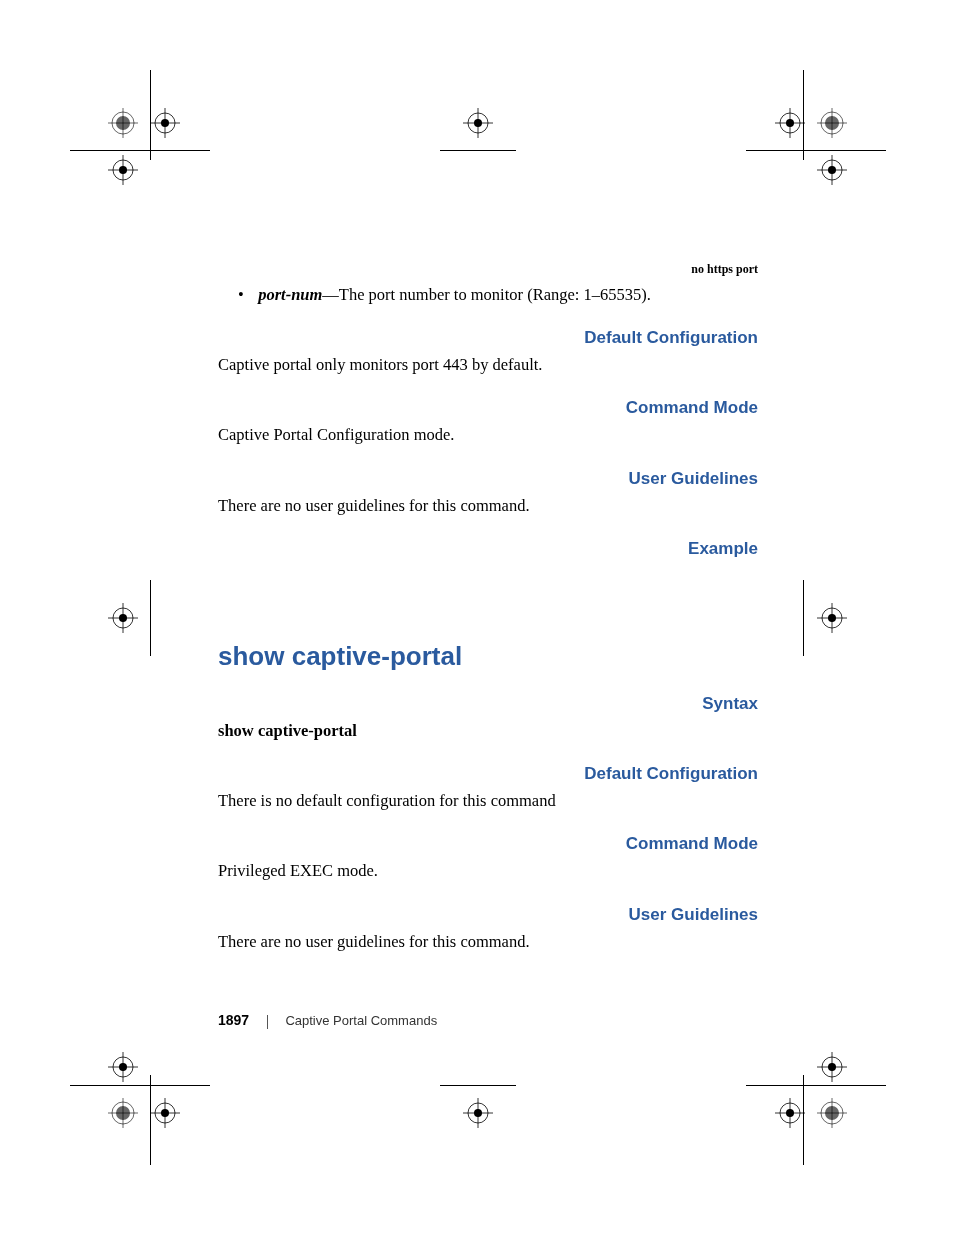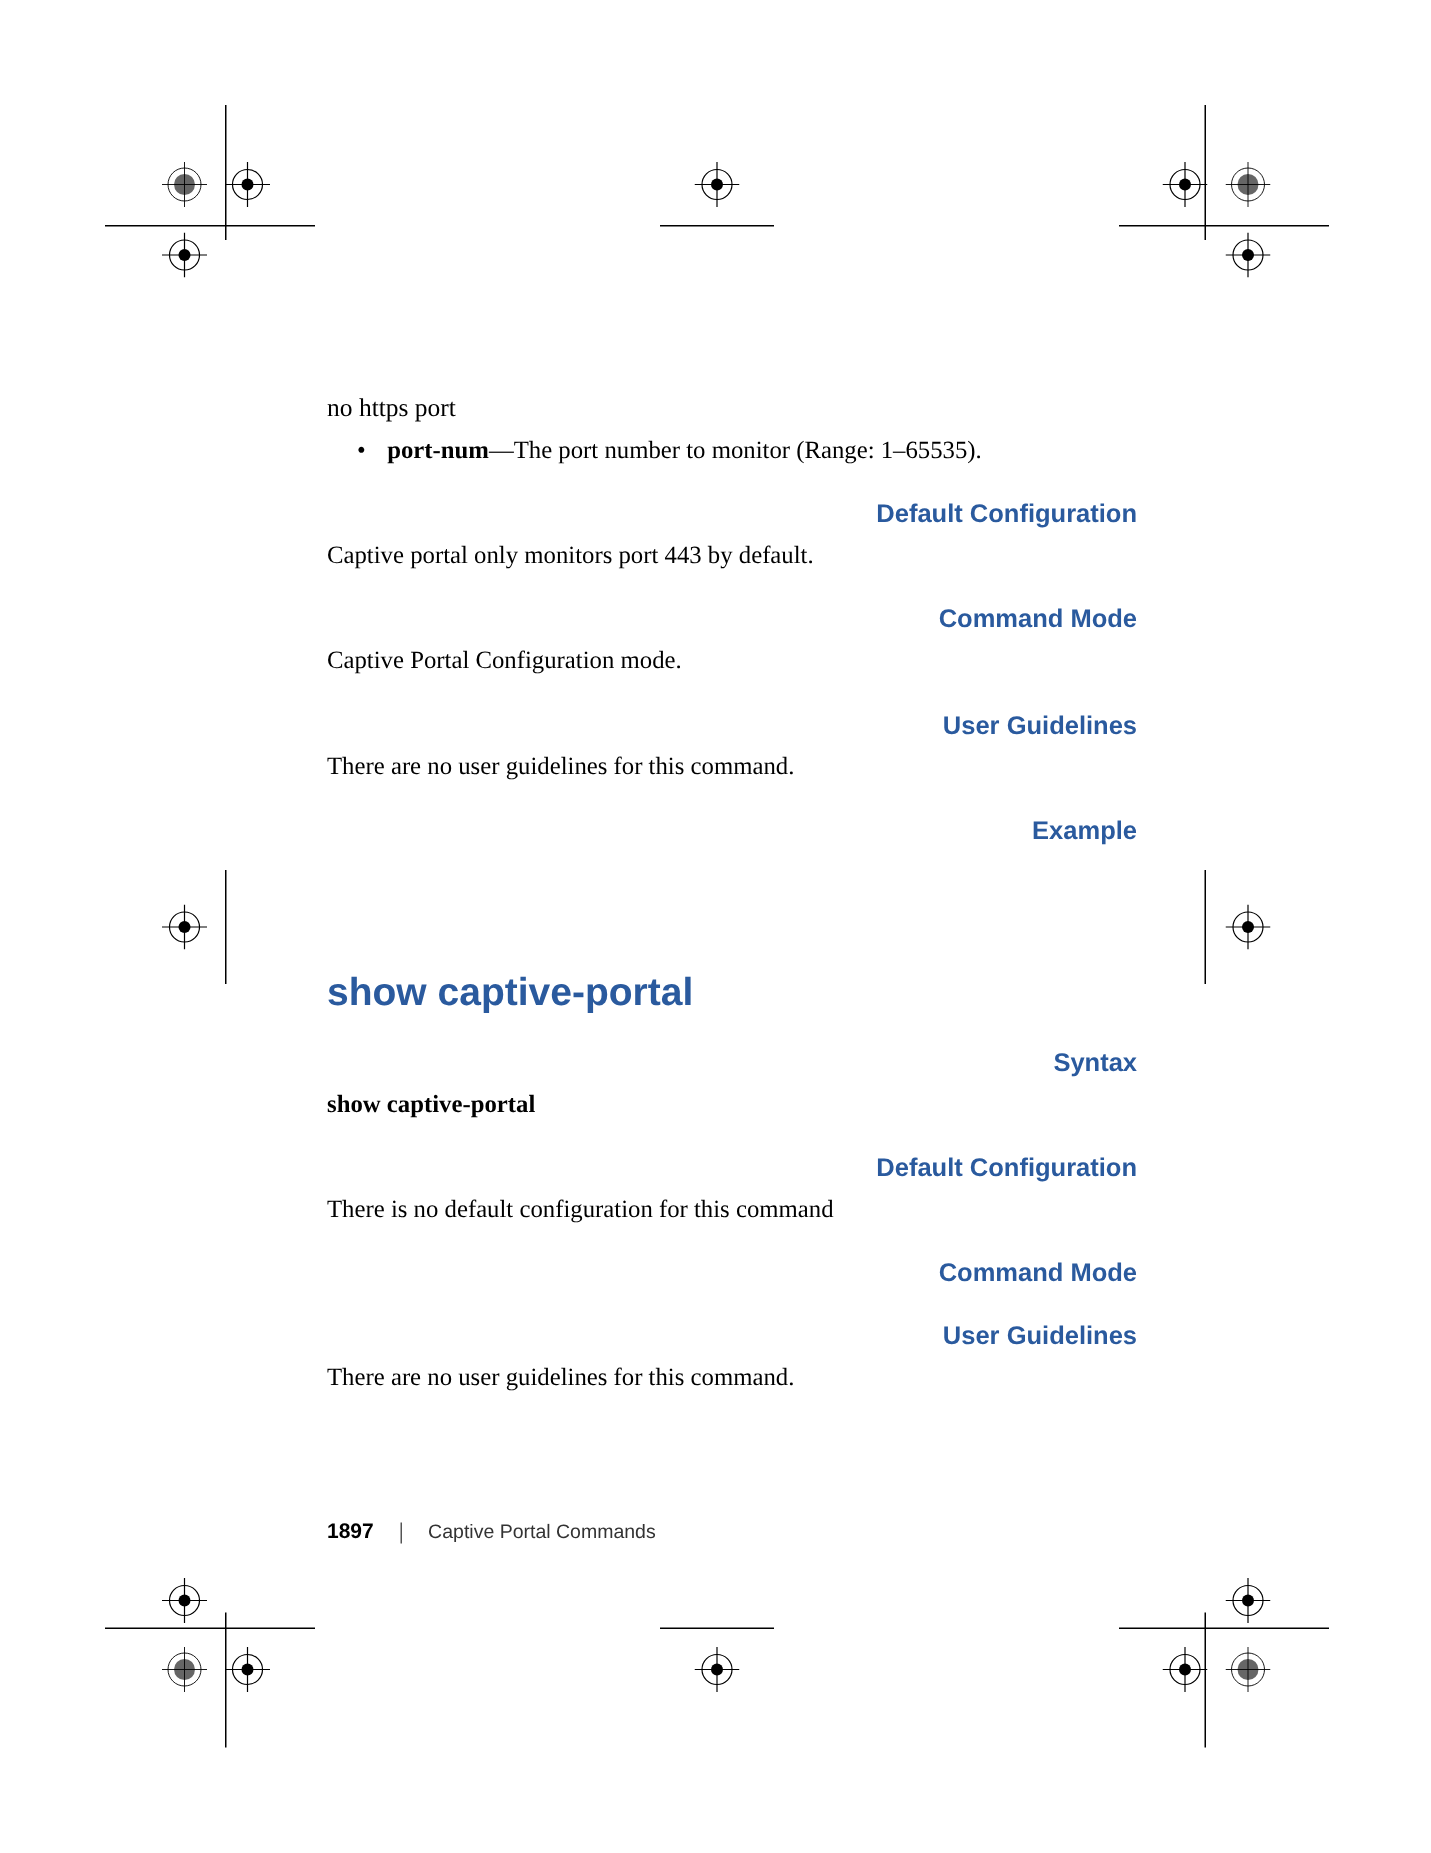--- a/index.html
+++ b/index.html
@@ -16,34 +16,36 @@
       color: #000;
     }
     .page-content {
       position: absolute;
       left: 218px;
       top: 262px;
       width: 540px;
     }
     .bold-serif {
       font-family: Georgia, 'Times New Roman', serif;
-      font-weight: normal;
-      font-size: 17px;
+      font-weight: bold;
+      font-size: 12px;
+      text-align: right;
     }
     .bullet-line {
       margin-top: 6px;
       padding-left: 20px;
       font-size: 16.5px;
       line-height: 1.4;
     }
     .bullet-line .bullet {
       display: inline-block;
       width: 16px;
     }
     .italic-bold {
+      font-style: italic;
       font-weight: bold;
     }
     .section-heading {
       font-family: Arial, Helvetica, sans-serif;
       font-weight: bold;
       color: #2a5a9e;
       font-size: 17px;
       margin-top: 22px;
       text-align: right;
     }
@@ -287,20 +289,21 @@
 
   <div class="main-title">show captive-portal</div>
 
   <div class="section-heading">Syntax</div>
   <div class="body-text" style="font-weight:bold;">show captive-portal</div>
 
   <div class="section-heading">Default Configuration</div>
   <div class="body-text">There is no default configuration for this command</div>
 
   <div class="section-heading">Command Mode</div>
+  <div class="body-text">Privileged EXEC mode.</div>
 
   <div class="section-heading">User Guidelines</div>
   <div class="body-text">There are no user guidelines for this command.</div>
 
 </div>
 
 <div class="footer">
   <span class="page-num">1897</span>
   <span class="divider"></span>
   <span class="chapter">Captive Portal Commands</span>

